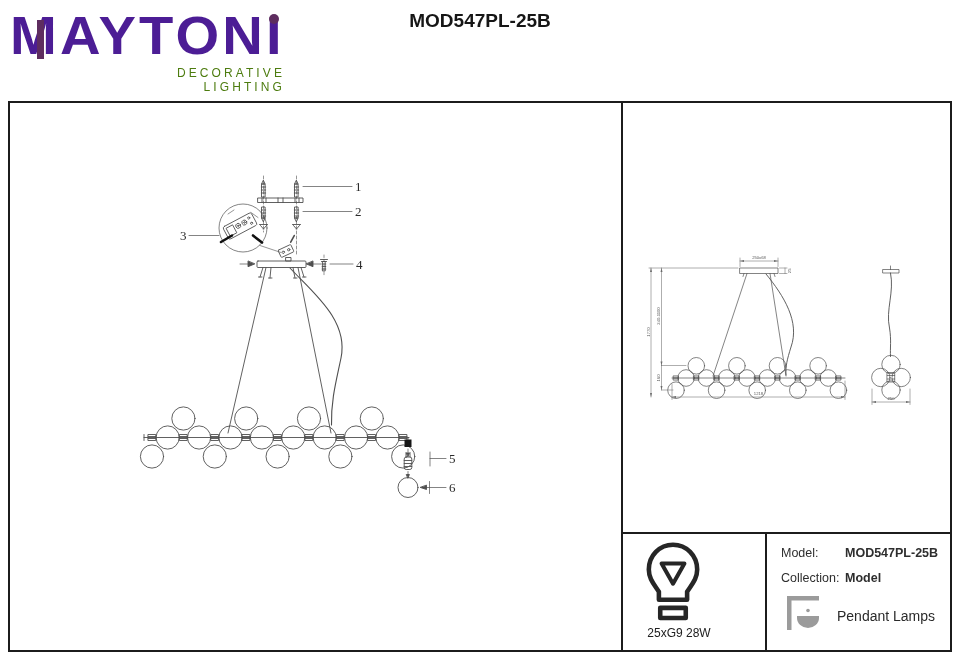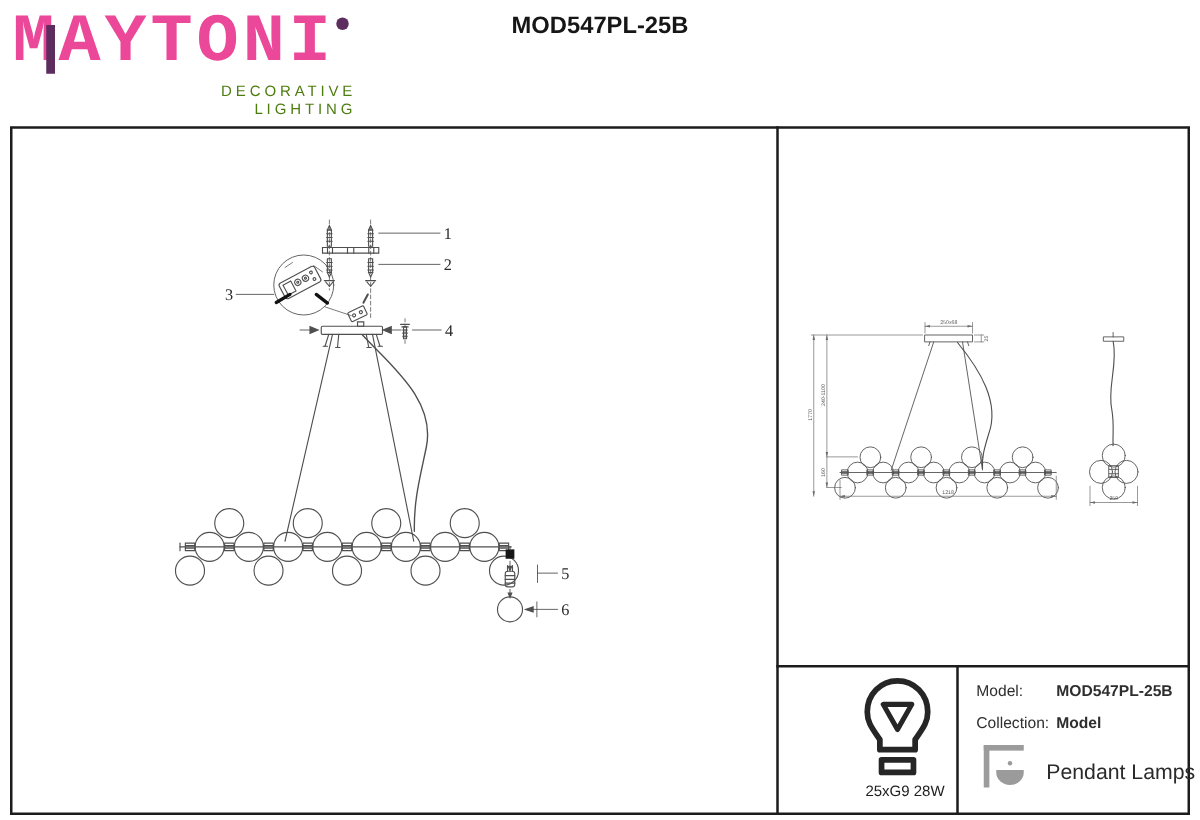--- a/index.html
+++ b/index.html
@@ -1,20 +1,20 @@
 <!DOCTYPE html>
 <html><head>
 <meta charset="utf-8">
 <style>
   html,body{margin:0;padding:0;background:#ffffff;}
   body{width:960px;height:656px;position:relative;font-family:"Liberation Sans",sans-serif;overflow:hidden;}
   .abs{position:absolute;}
 
   
-  #logo{left:10px;top:6px;width:290px;height:60px;color:#ec4899;font-family:Liberation Mono, monospace;}
+  #logo{left:10px;top:6px;width:290px;height:60px;color:#4c1d95;}
   #logo .word{font-size:54px;font-weight:bold;letter-spacing:3px;line-height:58px;transform:scaleX(1.04);transform-origin:left;white-space:nowrap;}
   #logo .mbar{left:27px;top:14px;width:7px;height:39px;}
   #logo .idot{left:259px;top:8px;width:10px;height:10px;border-radius:50%;}
   #tagline{left:120px;top:66px;width:165px;text-align:right;font-size:12px;letter-spacing:3.1px;color:#4d7c0f;font-weight:500;}
   #title-block{left:330px;top:6px;width:300px;text-align:center;color:#161616;}
   #doc-title{font-size:30px;font-weight:bold;}
   #doc-model{font-size:19px;font-weight:bold;margin-top:4px;}
 
   
   .frame{border:2px solid #1c1c1c;box-sizing:border-box;background:transparent;}
@@ -23,32 +23,32 @@
   #h-divider-right{left:621px;top:532px;width:331px;height:2px;background:#1c1c1c;}
   #footer-divider{left:765px;top:532px;width:2px;height:120px;background:#1c1c1c;}
 
   
   #drawing{left:0;top:0;pointer-events:none;}
   #drawing *{vector-effect:non-scaling-stroke;}
   text.part-label{font-family:"Liberation Serif",serif;font-size:13px;fill:#2a2a2a;}
   text.dim{font-family:"Liberation Sans",sans-serif;font-size:4.2px;fill:#5a5a5a;}
 
   
-  #bulb-cell{left:653px;top:534px;width:132px;height:116px;}
+  #bulb-cell{left:608px;top:534px;width:132px;height:116px;}
   #bulb-icon{left:35px;top:8px;}
   #bulb-spec{left:0;top:92px;width:142px;text-align:center;font-size:12px;color:#202020;font-weight:500;}
   #info-cell{left:767px;top:534px;width:185px;height:116px;color:#2e2e2e;}
   .info-row{position:absolute;left:14px;font-size:12.5px;white-space:nowrap;}
   .info-row .lbl{display:inline-block;}
   .info-row .val{position:absolute;left:64px;font-weight:bold;}
   #row-model{top:12px;}
   #row-collection{top:37px;}
   #category-row{position:absolute;left:18px;top:60px;}
   #pendant-icon{position:absolute;left:0;top:0;}
-  #category-label{position:absolute;left:52px;top:14px;font-size:17px;font-weight:500;color:#2a2a2a;white-space:nowrap;text-align:center;}
+  #category-label{position:absolute;left:52px;top:14px;font-size:14px;font-weight:500;color:#2a2a2a;white-space:nowrap;text-align:center;}
 </style>
 </head>
 <body>
 
 <div id="logo" class="abs">
   <div class="word">MAYTONI</div>
   <div class="mbar abs" style="background:#5e2d5f;"></div>
   <div class="idot abs" style="background:#5e2d5f;"></div>
 </div>
 <div id="tagline" class="abs">DECORATIVE LIGHTING</div>

